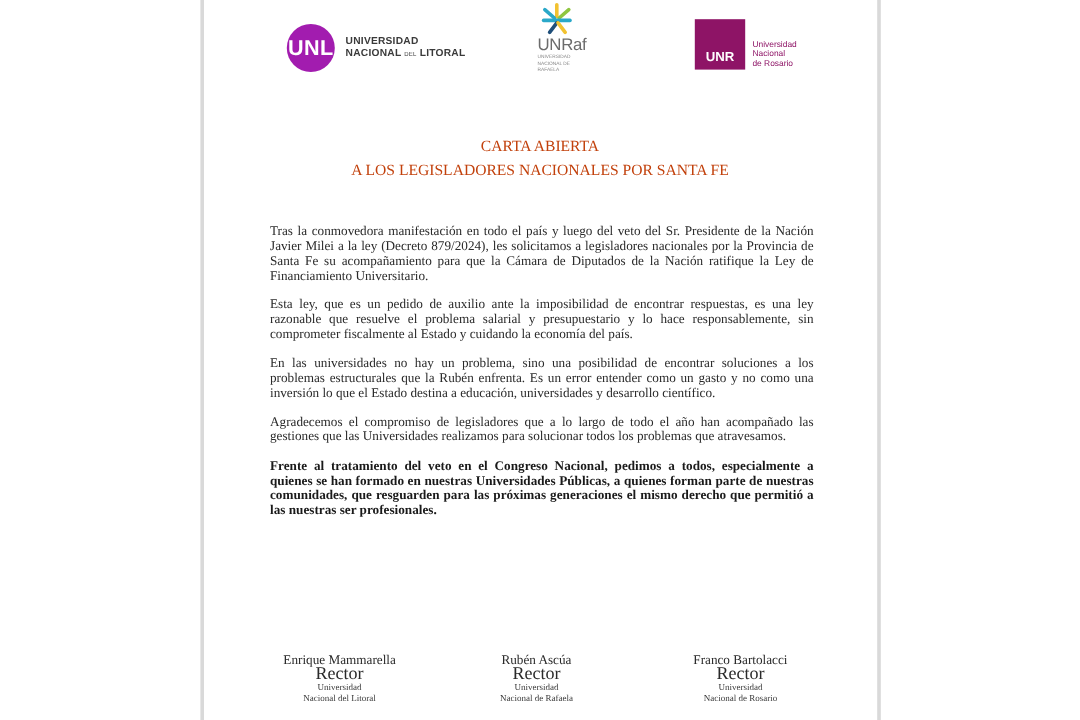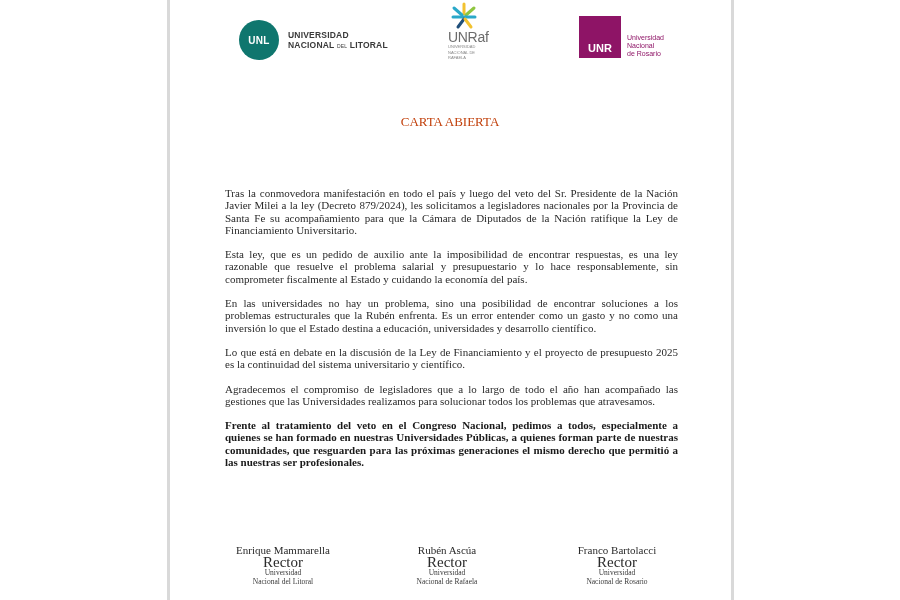--- a/index.html
+++ b/index.html
@@ -13,22 +13,22 @@
     .page-border-left, .page-border-right {
       position: absolute; top: 0; bottom: 0; width: 3px; background: #d9d9d9;
     }
     .page-border-left { left: 167px; }
     .page-border-right { left: 731px; }
 
     
     .logo-unl { position: absolute; left: 239px; top: 20px; display: flex; align-items: center; }
     .unl-circle {
       width: 40px; height: 40px; border-radius: 50%;
-      background: #0f766e; color: #fff;
-      font-family: "Liberation Sans", sans-serif; font-weight: bold; font-size: 10px;
+      background: #a21caf; color: #fff;
+      font-family: "Liberation Sans", sans-serif; font-weight: bold; font-size: 18px;
       display: flex; align-items: center; justify-content: center; letter-spacing: 0.3px;
     }
     .unl-text {
       margin-left: 9px; font-family: "Liberation Sans", sans-serif; font-weight: bold;
       font-size: 8.5px; line-height: 10px; color: #3a3a3a; letter-spacing: 0.2px;
     }
     .unl-text .small { font-size: 5px; font-weight: normal; }
 
     .logo-unraf { position: absolute; left: 448px; top: 2px; width: 60px; }
     .unraf-star { width: 28px; height: 28px; display: block; margin-left: 2px; }
@@ -113,27 +113,27 @@
   <div class="unr-box">UNR</div>
   <div class="unr-text">
     <div>Universidad</div>
     <div>Nacional</div>
     <div>de Rosario</div>
   </div>
 </div>
 
 <div class="title">
   <div>CARTA ABIERTA</div>
+  <div>A LOS LEGISLADORES NACIONALES POR SANTA FE</div>
 </div>
 
 <div class="body-text">
   <p>Tras la conmovedora manifestación en todo el país y luego del veto del Sr. Presidente de la Nación Javier Milei a la ley (Decreto 879/2024), les solicitamos a legisladores nacionales por la Provincia de Santa Fe su acompañamiento para que la Cámara de Diputados de la Nación ratifique la Ley de Financiamiento Universitario.</p>
   <p>Esta ley, que es un pedido de auxilio ante la imposibilidad de encontrar respuestas, es una ley razonable que resuelve el problema salarial y presupuestario y lo hace responsablemente, sin comprometer fiscalmente al Estado y cuidando la economía del país.</p>
   <p>En las universidades no hay un problema, sino una posibilidad de encontrar soluciones a los problemas estructurales que la Rubén enfrenta. Es un error entender como un gasto y no como una inversión lo que el Estado destina a educación, universidades y desarrollo científico.</p>
-  <p>Lo que está en debate en la discusión de la Ley de Financiamiento y el proyecto de presupuesto 2025 es la continuidad del sistema universitario y científico.</p>
   <p>Agradecemos el compromiso de legisladores que a lo largo de todo el año han acompañado las gestiones que las Universidades realizamos para solucionar todos los problemas que atravesamos.</p>
   <p class="bold">Frente al tratamiento del veto en el Congreso Nacional, pedimos a todos, especialmente a quienes se han formado en nuestras Universidades Públicas, a quienes forman parte de nuestras comunidades, que resguarden para las próximas generaciones el  mismo derecho que permitió a las nuestras ser profesionales.</p>
 </div>
 
 <div class="signatures">
   <div class="sig sig1">
     <div class="sig-name">Enrique Mammarella</div>
     <div class="sig-title">Rector</div>
     <div class="sig-uni">Universidad</div>
     <div class="sig-uni">Nacional del Litoral</div>

